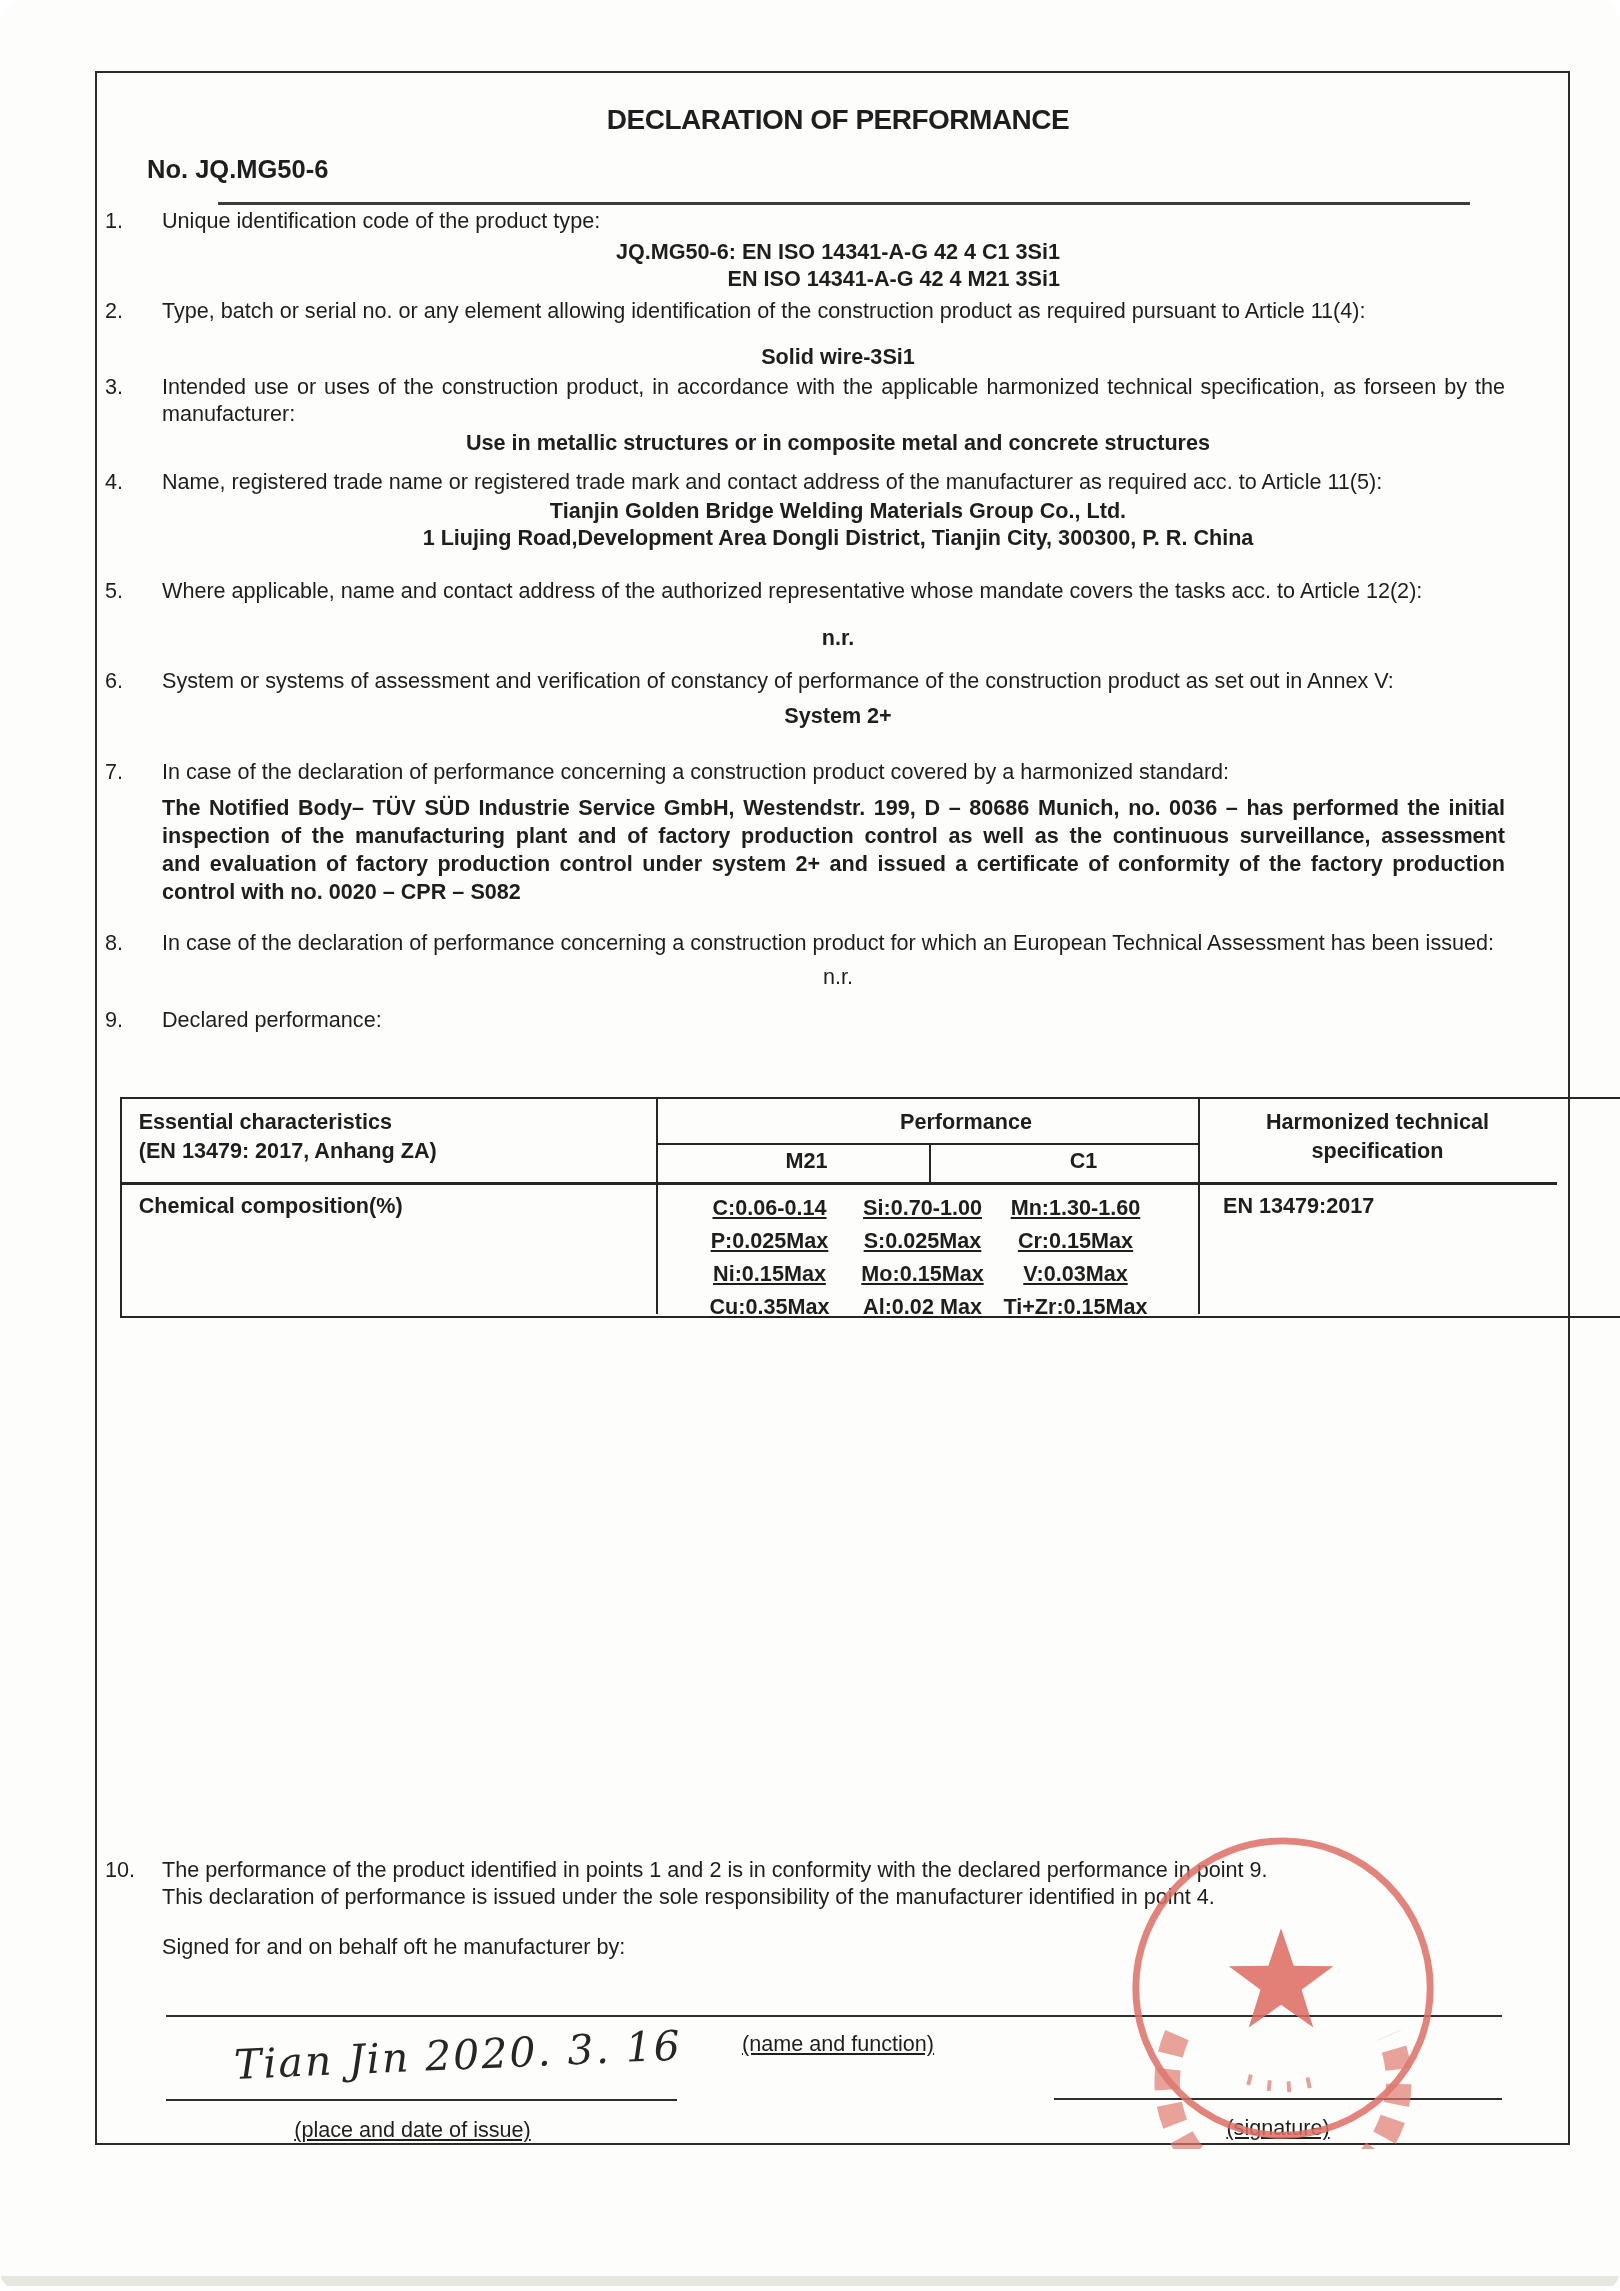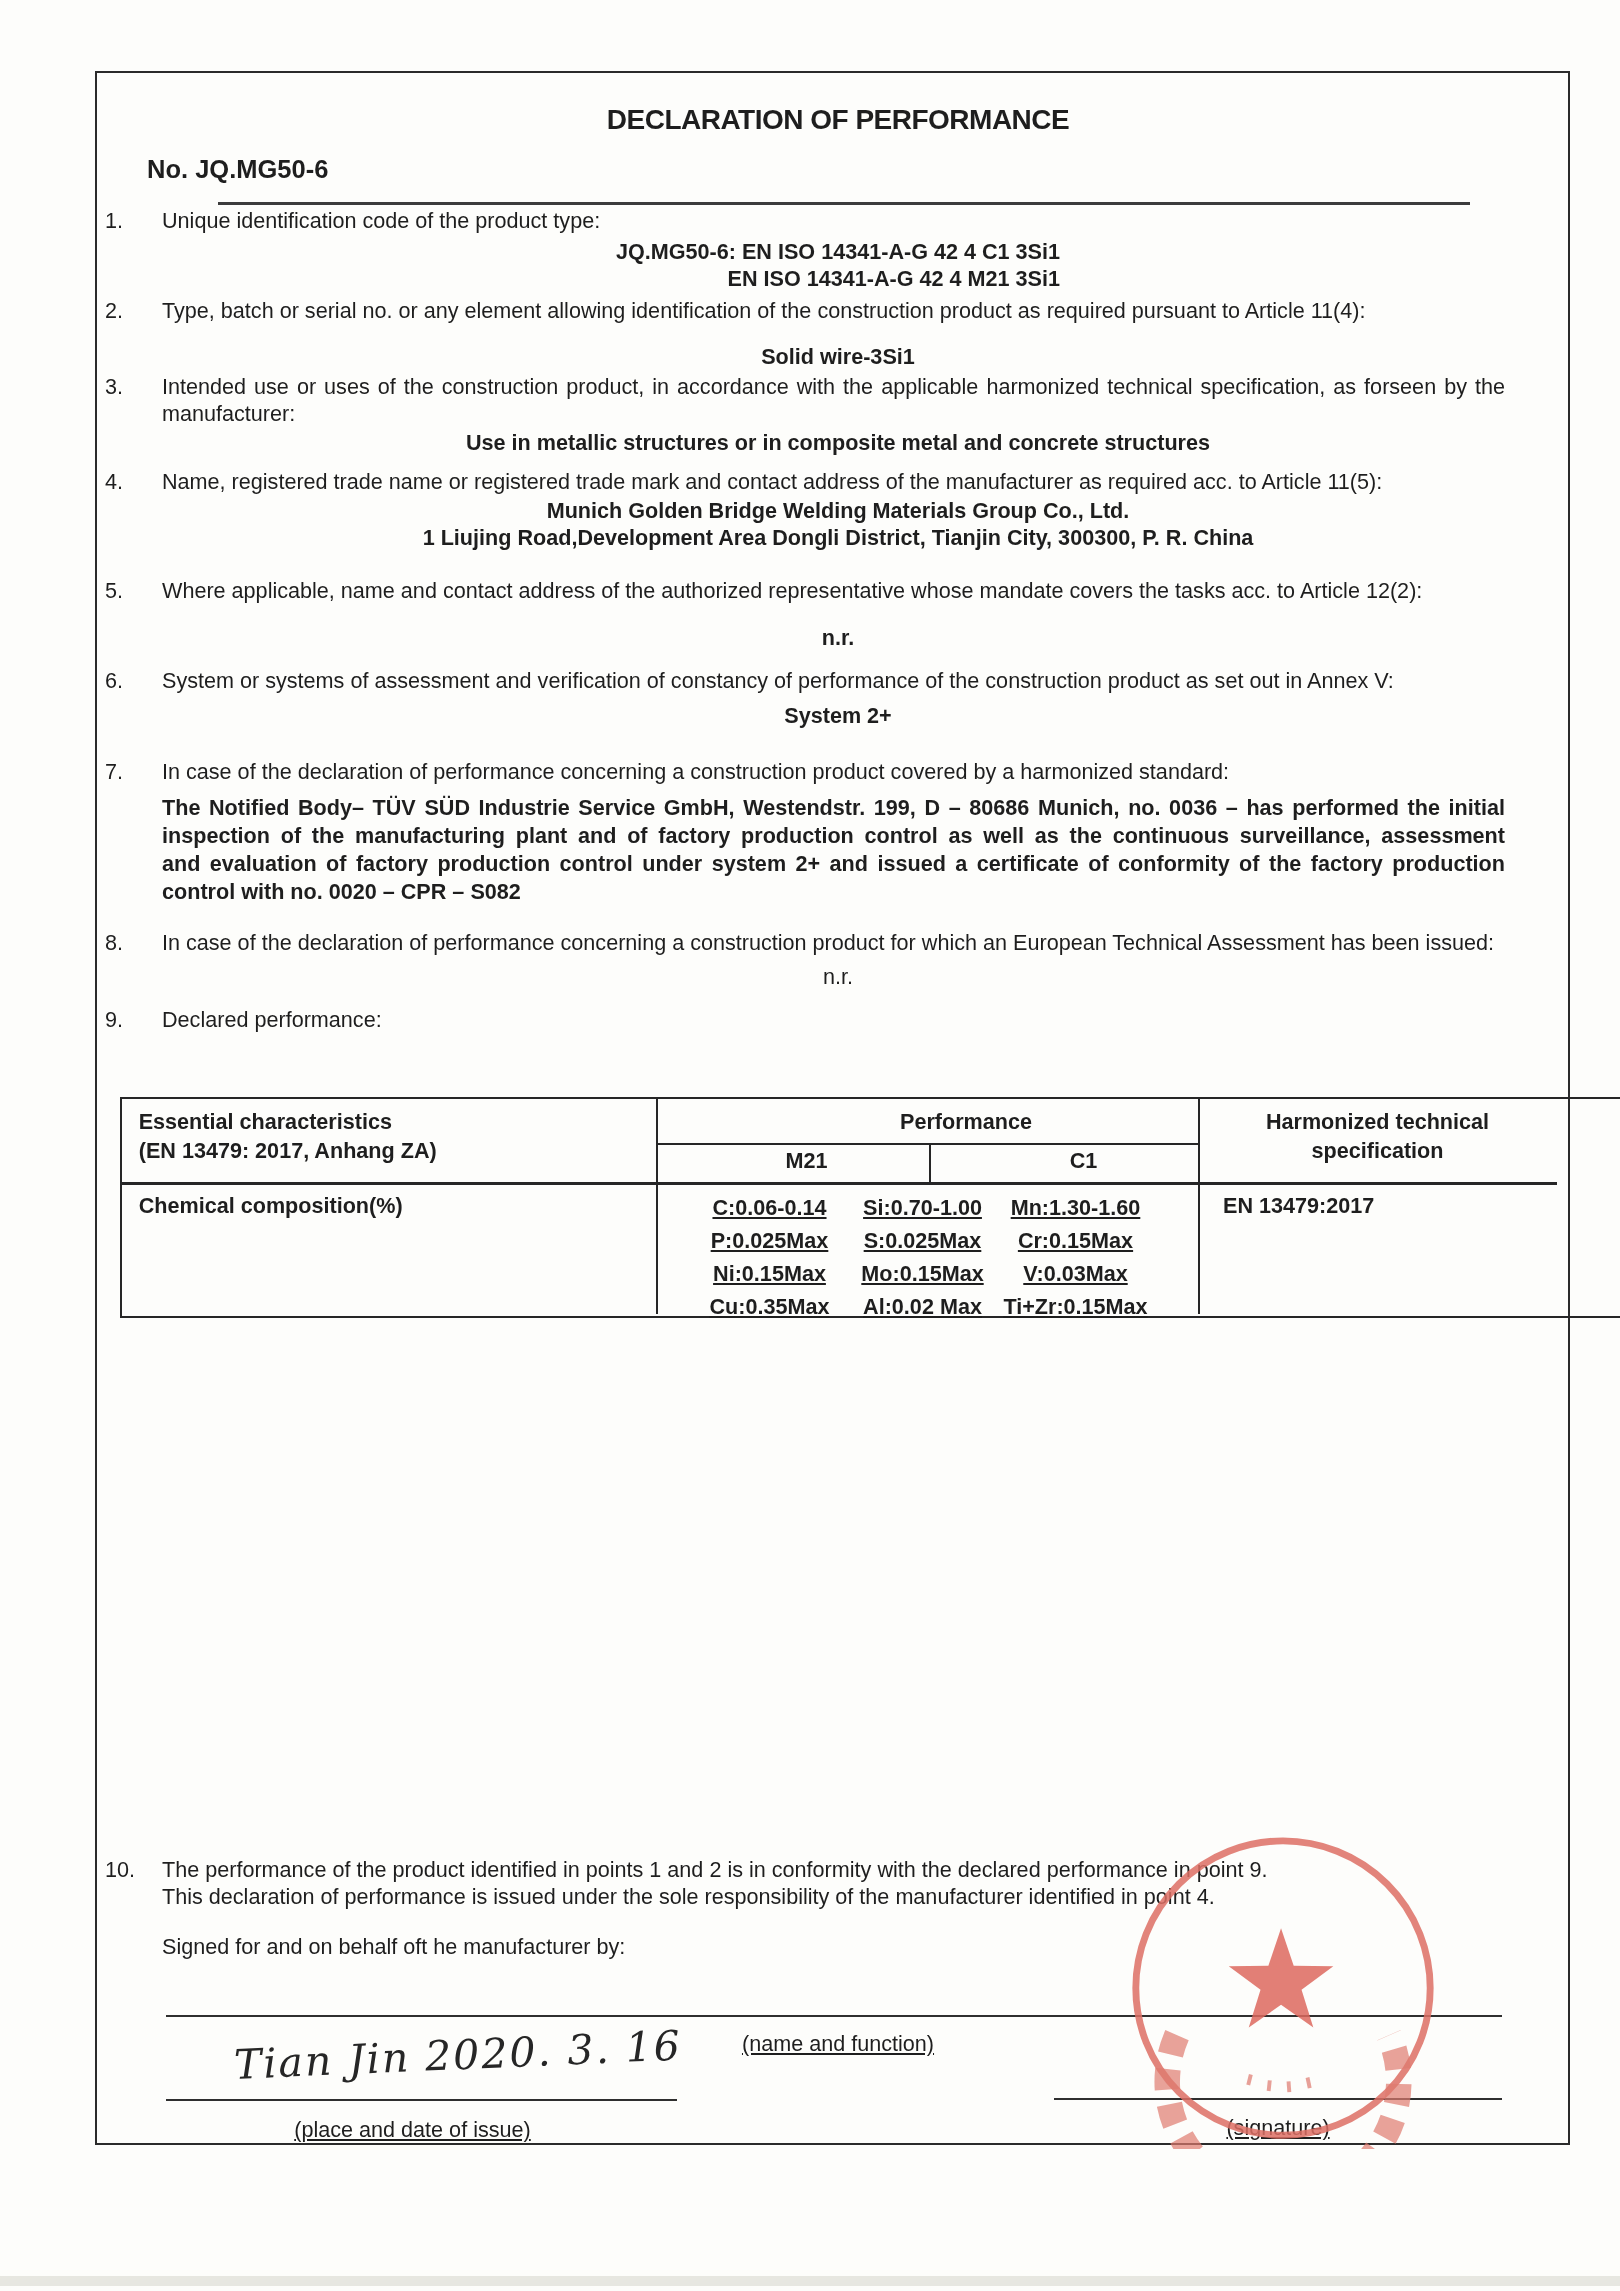--- a/index.html
+++ b/index.html
@@ -1,17 +1,17 @@
 <!DOCTYPE html>
 <html><head>
 <meta charset="utf-8">
 <style>
   html,body{margin:0;padding:0;background:#ffffff;}
   .page{position:relative;width:1620px;height:2292px;background:#fdfdfb;
-        font-family:"Liberation Sans",sans-serif;color:#1e1e1e;overflow:hidden;}
+        font-family:"Liberation Sans",sans-serif;color:#1e1e1e;overflow:hidden;border-radius:22px;}
   .abs{position:absolute;}
   .border-box{position:absolute;left:95px;top:71px;width:1475px;height:2074px;
               border:2.9px solid #2b2b2b;box-sizing:border-box;}
   .title{left:147px;width:1382px;top:104px;text-align:center;font-weight:bold;
          font-size:28px;letter-spacing:-0.5px;}
   .docno{left:147px;width:1382px;top:155px;text-align:left;font-weight:bold;font-size:25.5px;}
   .hrule{left:218px;top:202px;width:1252px;height:2.9px;background:#3c3c3c;}
   .item{left:162px;width:1343px;font-size:21.6px;line-height:27.4px;}
   .item .num{position:absolute;left:-57px;width:51px;}
   .jline{display:block;text-align:justify;text-align-last:justify;}
@@ -71,21 +71,21 @@
     <span class="jline">Intended use or uses of the construction product, in accordance with the applicable harmonized technical specification, as forseen by the</span>
     <span style="display:block">manufacturer:</span>
   </div>
   <div class="abs band bold" style="top:429px">Use in metallic structures or in composite metal and concrete structures</div>
 
   <div class="abs item" style="top:468px">
     <span class="num">4.</span>
     <div>Name, registered trade name or registered trade mark and contact address of the manufacturer as required acc. to Article 11(5):</div>
   </div>
   <div class="abs band bold" style="top:497px">
-    <div>Munich Golden Bridge Welding Materials Group Co., Ltd.</div>
+    <div>Tianjin Golden Bridge Welding Materials Group Co., Ltd.</div>
     <div>1 Liujing Road,Development Area Dongli District, Tianjin City, 300300, P. R. China</div>
   </div>
 
   <div class="abs item" style="top:577px">
     <span class="num">5.</span>
     <div>Where applicable, name and contact address of the authorized representative whose mandate covers the tasks acc. to Article 12(2):</div>
   </div>
   <div class="abs band bold" style="top:624px">n.r.</div>
 
   <div class="abs item" style="top:667px">

